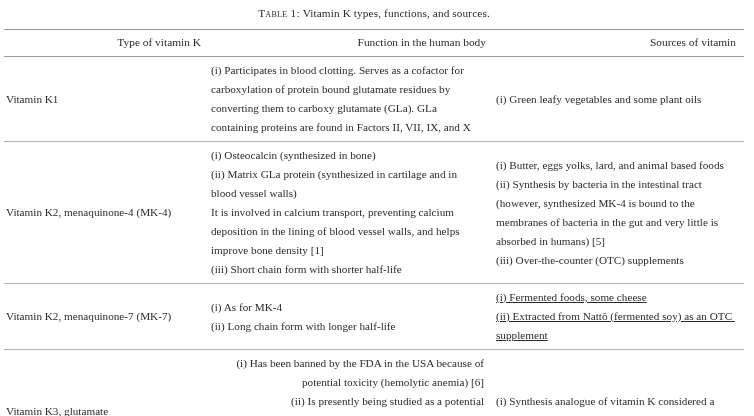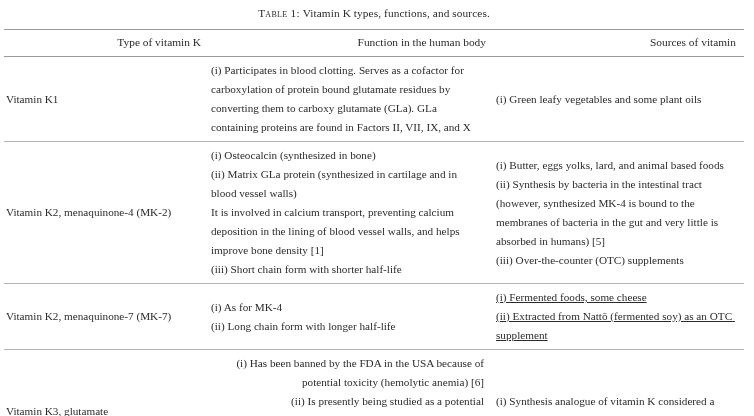--- a/index.html
+++ b/index.html
@@ -91,21 +91,21 @@
         <th>Sources of vitamin</th>
       </tr>
     </thead>
     <tbody>
       <tr>
         <td class="celltype">Vitamin K1</td>
         <td>(i) Participates in blood clotting. Serves as a cofactor for carboxylation of protein bound glutamate residues by converting them to carboxy glutamate (GLa). GLa containing proteins are found in Factors II, VII, IX, and X</td>
         <td>(i) Green leafy vegetables and some plant oils</td>
       </tr>
       <tr>
-        <td class="celltype">Vitamin K2, menaquinone-4 (MK-2)</td>
+        <td class="celltype">Vitamin K2, menaquinone-4 (MK-4)</td>
         <td style="white-space: pre-wrap;">(i) Osteocalcin (synthesized in bone)
 (ii) Matrix GLa protein (synthesized in cartilage and in blood vessel walls)
 It is involved in calcium transport, preventing calcium deposition in the lining of blood vessel walls, and helps improve bone density [1]
 (iii) Short chain form with shorter half-life</td>
         <td style="white-space: pre-wrap;">(i) Butter, eggs yolks, lard, and animal based foods
 (ii) Synthesis by bacteria in the intestinal tract (however, synthesized MK-4 is bound to the membranes of bacteria in the gut and very little is absorbed in humans) [5]
 (iii) Over-the-counter (OTC) supplements</td>
       </tr>
       <tr>
         <td class="celltype">Vitamin K2, menaquinone-7 (MK-7)</td>

